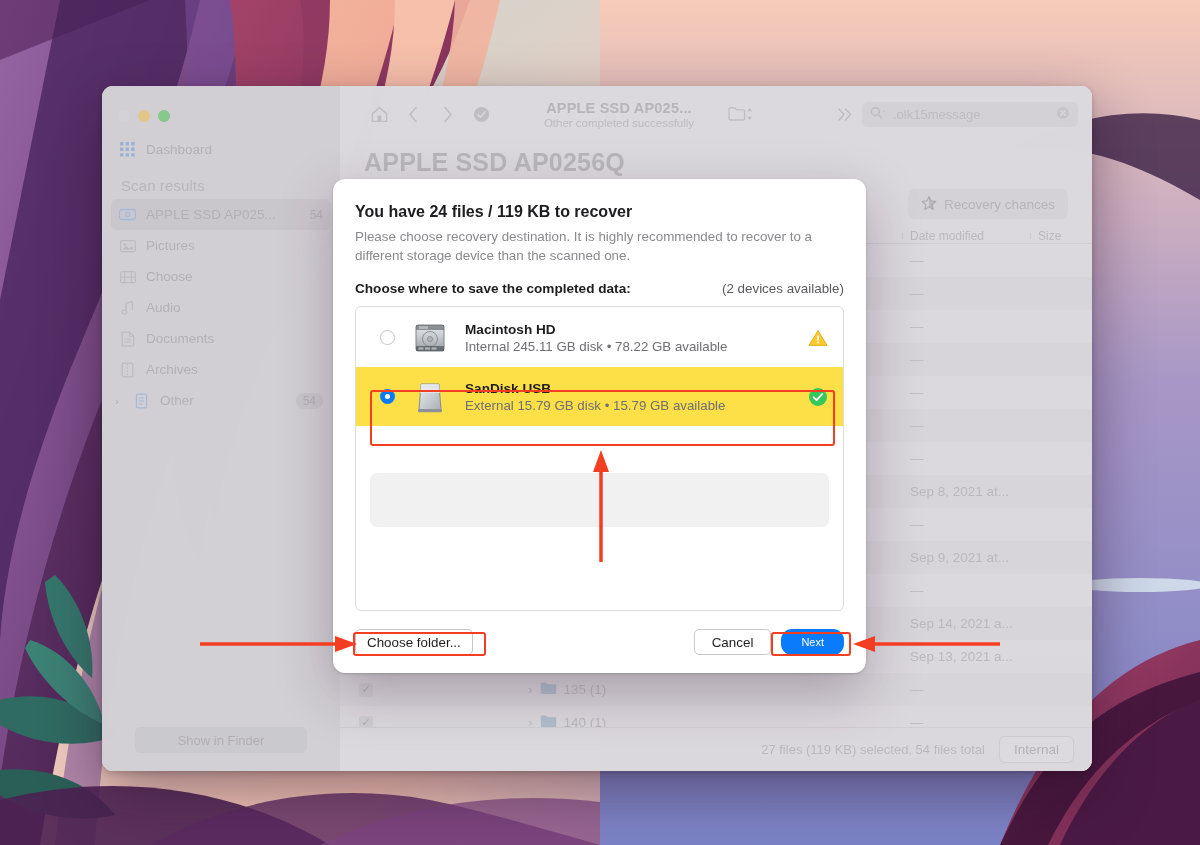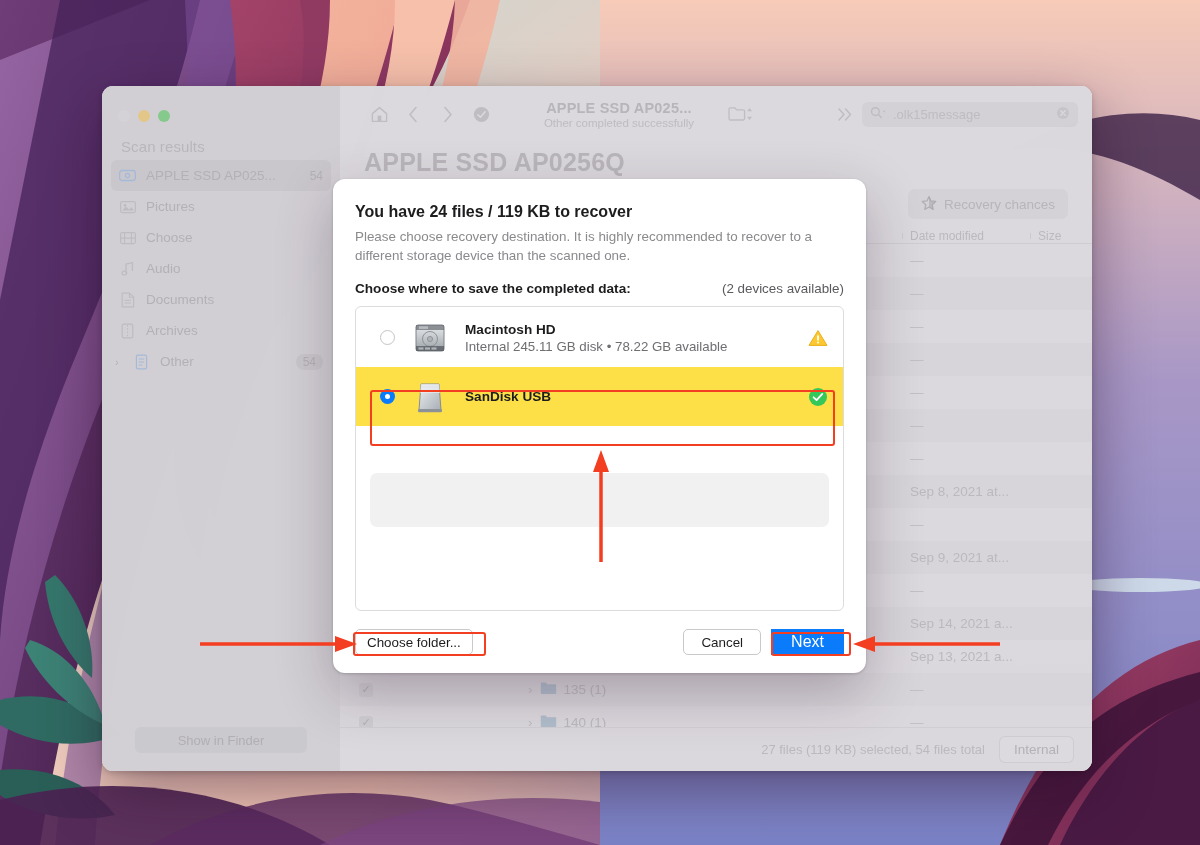--- a/index.html
+++ b/index.html
@@ -147,22 +147,22 @@
   #choose-folder {
     height:26px; padding:0 11px; border-radius:5px; background:#fff;
     border:1px solid #c9c9cc; font-size:13.4px; color:#1d1d1f; display:flex; align-items:center;
   }
   #dlg-footer-spacer { flex:1; }
   #cancel-btn {
     height:26px; padding:0 17px; border-radius:5px; background:#fff;
     border:1px solid #c9c9cc; font-size:13.4px; color:#1d1d1f; display:flex; align-items:center;
   }
   #next-btn {
-    height:26px; padding:0 20px; border-radius:0; background:#0a7bfb; border:none;
-    font-size:16px; color:#fff; display:flex; align-items:center; margin-left:10px;
+    height:26px; padding:0 20px; border-radius:11px; background:#0a7bfb; border:none;
+    font-size:11px; color:#fff; display:flex; align-items:center; margin-left:10px;
   }
 
   
   .hl { position:absolute; border:2.5px solid #f43e21; border-radius:3px; z-index:70; pointer-events:none; }
   #hl-device { left:370px; top:390px; width:465px; height:56px; }
   #hl-choose { left:353px; top:632px; width:133px; height:24px; }
   #hl-next   { left:771px; top:632px; width:80px; height:24px; }
   #annotations { position:absolute; inset:0; z-index:71; pointer-events:none; }
 </style>
 </head>
@@ -234,20 +234,38 @@
 
 <div id="app-window">
 
   <div id="sidebar">
     <div class="traffic">
       <span class="light l-close"></span>
       <span class="light l-min"></span>
       <span class="light l-max"></span>
     </div>
 
+    <div class="side-row dash-row">
+      <span class="ico">
+        <svg width="15" height="15" viewBox="0 0 15 15">
+          <g fill="#5b8dd9">
+            <rect x="0" y="0" width="3.4" height="3.4" rx="0.5"></rect>
+              <rect x="5.6" y="0" width="3.4" height="3.4" rx="0.5"></rect>
+              <rect x="11.2" y="0" width="3.4" height="3.4" rx="0.5"></rect>
+            <rect x="0" y="5.6" width="3.4" height="3.4" rx="0.5"></rect>
+              <rect x="5.6" y="5.6" width="3.4" height="3.4" rx="0.5"></rect>
+              <rect x="11.2" y="5.6" width="3.4" height="3.4" rx="0.5"></rect>
+            <rect x="0" y="11.2" width="3.4" height="3.4" rx="0.5"></rect>
+              <rect x="5.6" y="11.2" width="3.4" height="3.4" rx="0.5"></rect>
+              <rect x="11.2" y="11.2" width="3.4" height="3.4" rx="0.5"></rect>
+          </g>
+        </svg>
+      </span>
+      <span class="sname">Dashboard</span>
+    </div>
 
     <div class="sec-label">Scan results</div>
 
     <div class="side-row selected">
       <span class="ico">
         <svg width="17" height="15" viewBox="0 0 17 15">
             <rect x="0.6" y="2.5" width="15.8" height="10" rx="2.6" fill="none" stroke="#6f9ee0" stroke-width="1.3"></rect>
             <circle cx="8.5" cy="7.5" r="2.1" fill="none" stroke="#6f9ee0" stroke-width="1.2"></circle>
           </svg>
       </span>
@@ -614,20 +632,21 @@
             </linearGradient>
           </defs>
           <path d="M11 5 H29 L31 31 H9 Z" fill="url(#extg)" stroke="#878d93" stroke-width="1" stroke-linejoin="round"></path>
           <path d="M11 5 H29 L30 14 H10 Z" fill="#e9edf0" opacity="0.75"></path>
           <rect x="8" y="30" width="24" height="3.2" rx="1.2" fill="#8d9299"></rect>
           <line x1="12" y1="8" x2="28" y2="8" stroke="#dfe3e7" stroke-width="1"></line>
         </svg>
       </span>
       <span class="dev-text">
         <span class="dev-name" style="display:block">SanDisk USB</span>
+        <span class="dev-meta" style="display:block">External 15.79 GB disk • 15.79 GB available</span>
       </span>
       <span class="dev-status">
         <svg width="20" height="20" viewBox="0 0 20 20">
             <circle cx="10" cy="10" r="9" fill="#34c759"></circle>
             <path d="M5.6 10.3 L8.6 13.2 L14.3 6.9" fill="none" stroke="#fff" stroke-width="1.8" stroke-linecap="round" stroke-linejoin="round"></path>
           </svg>
       </span>
     </div>
 
     <div id="empty-slot"></div>

